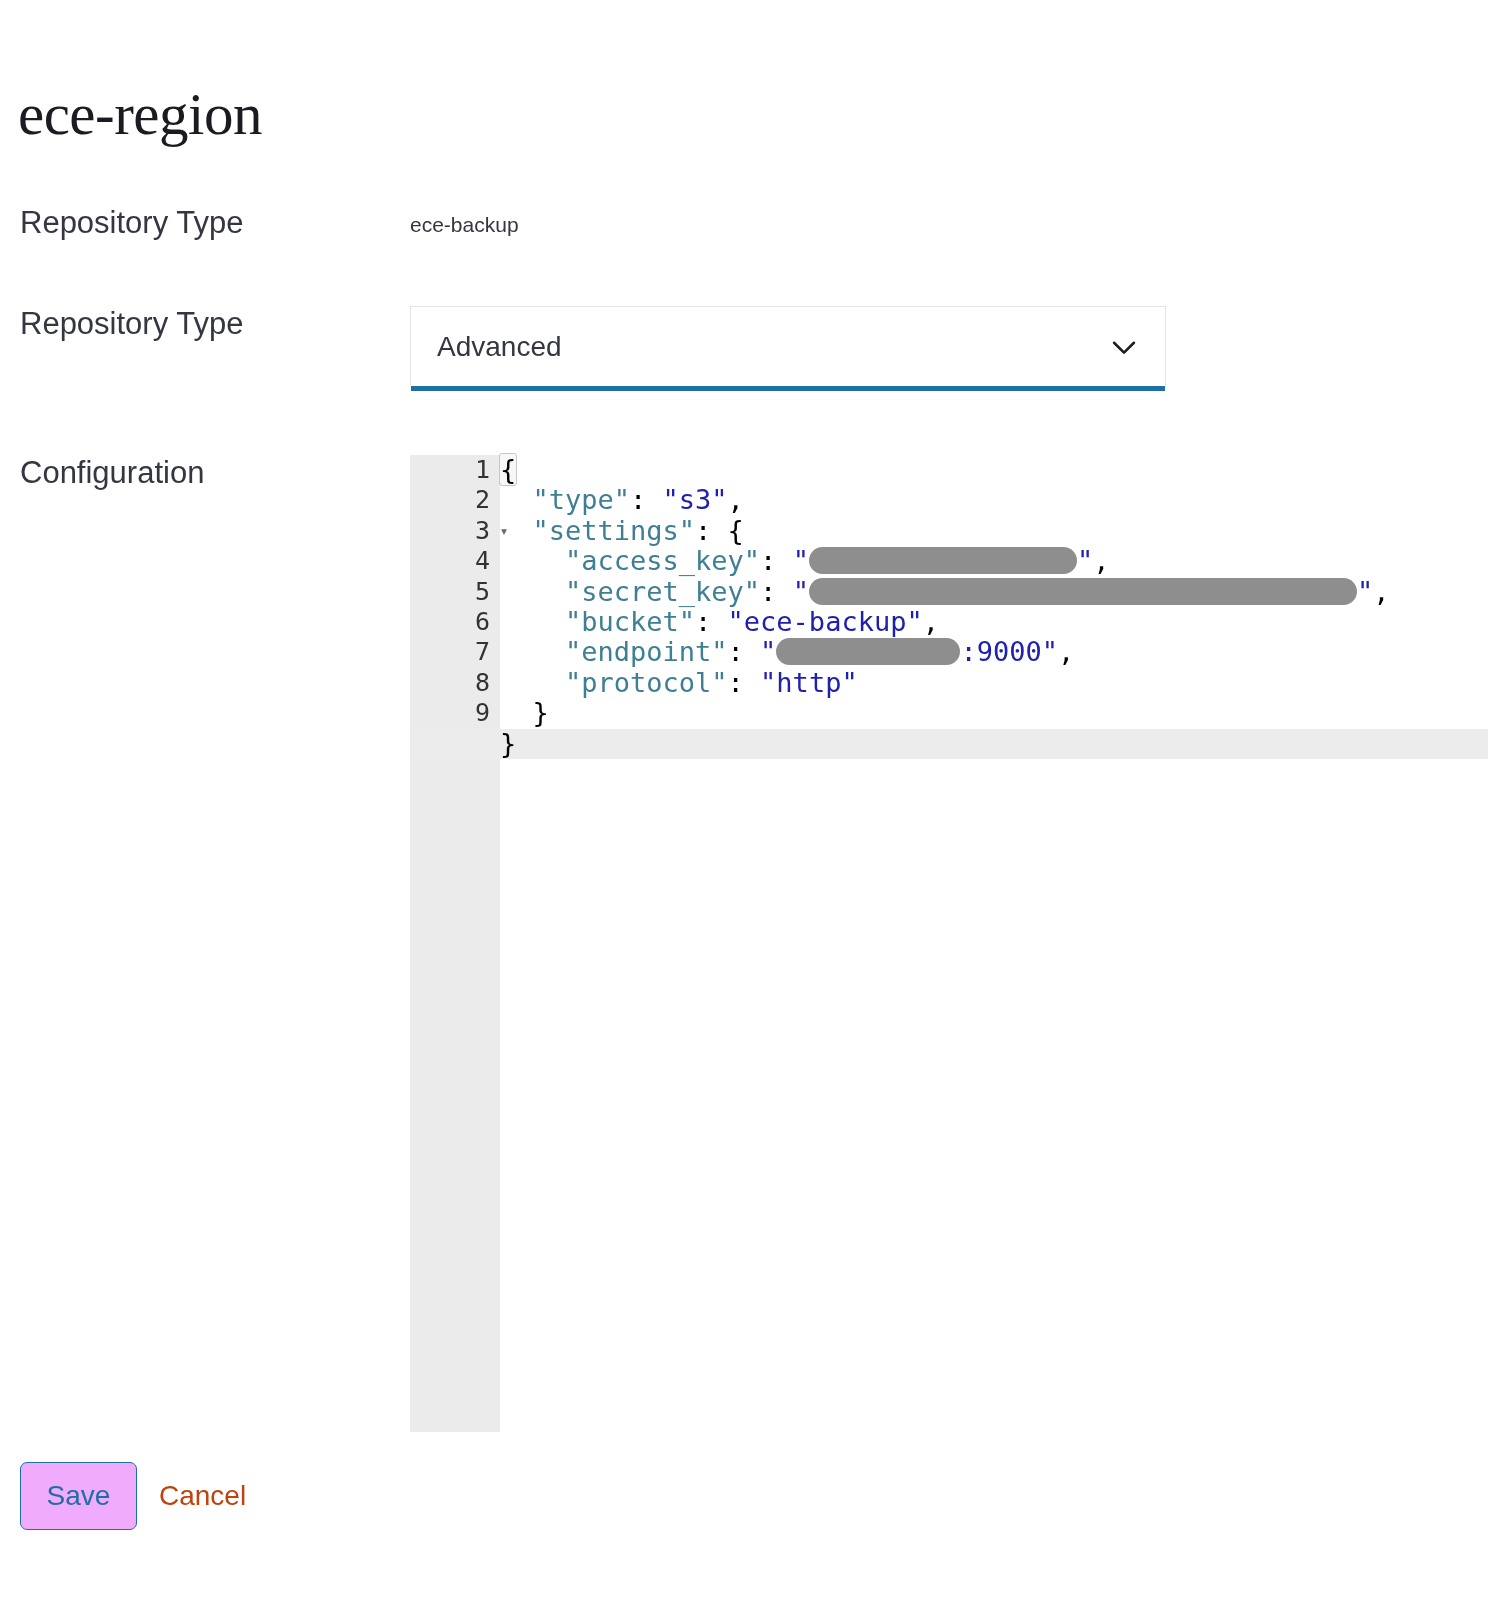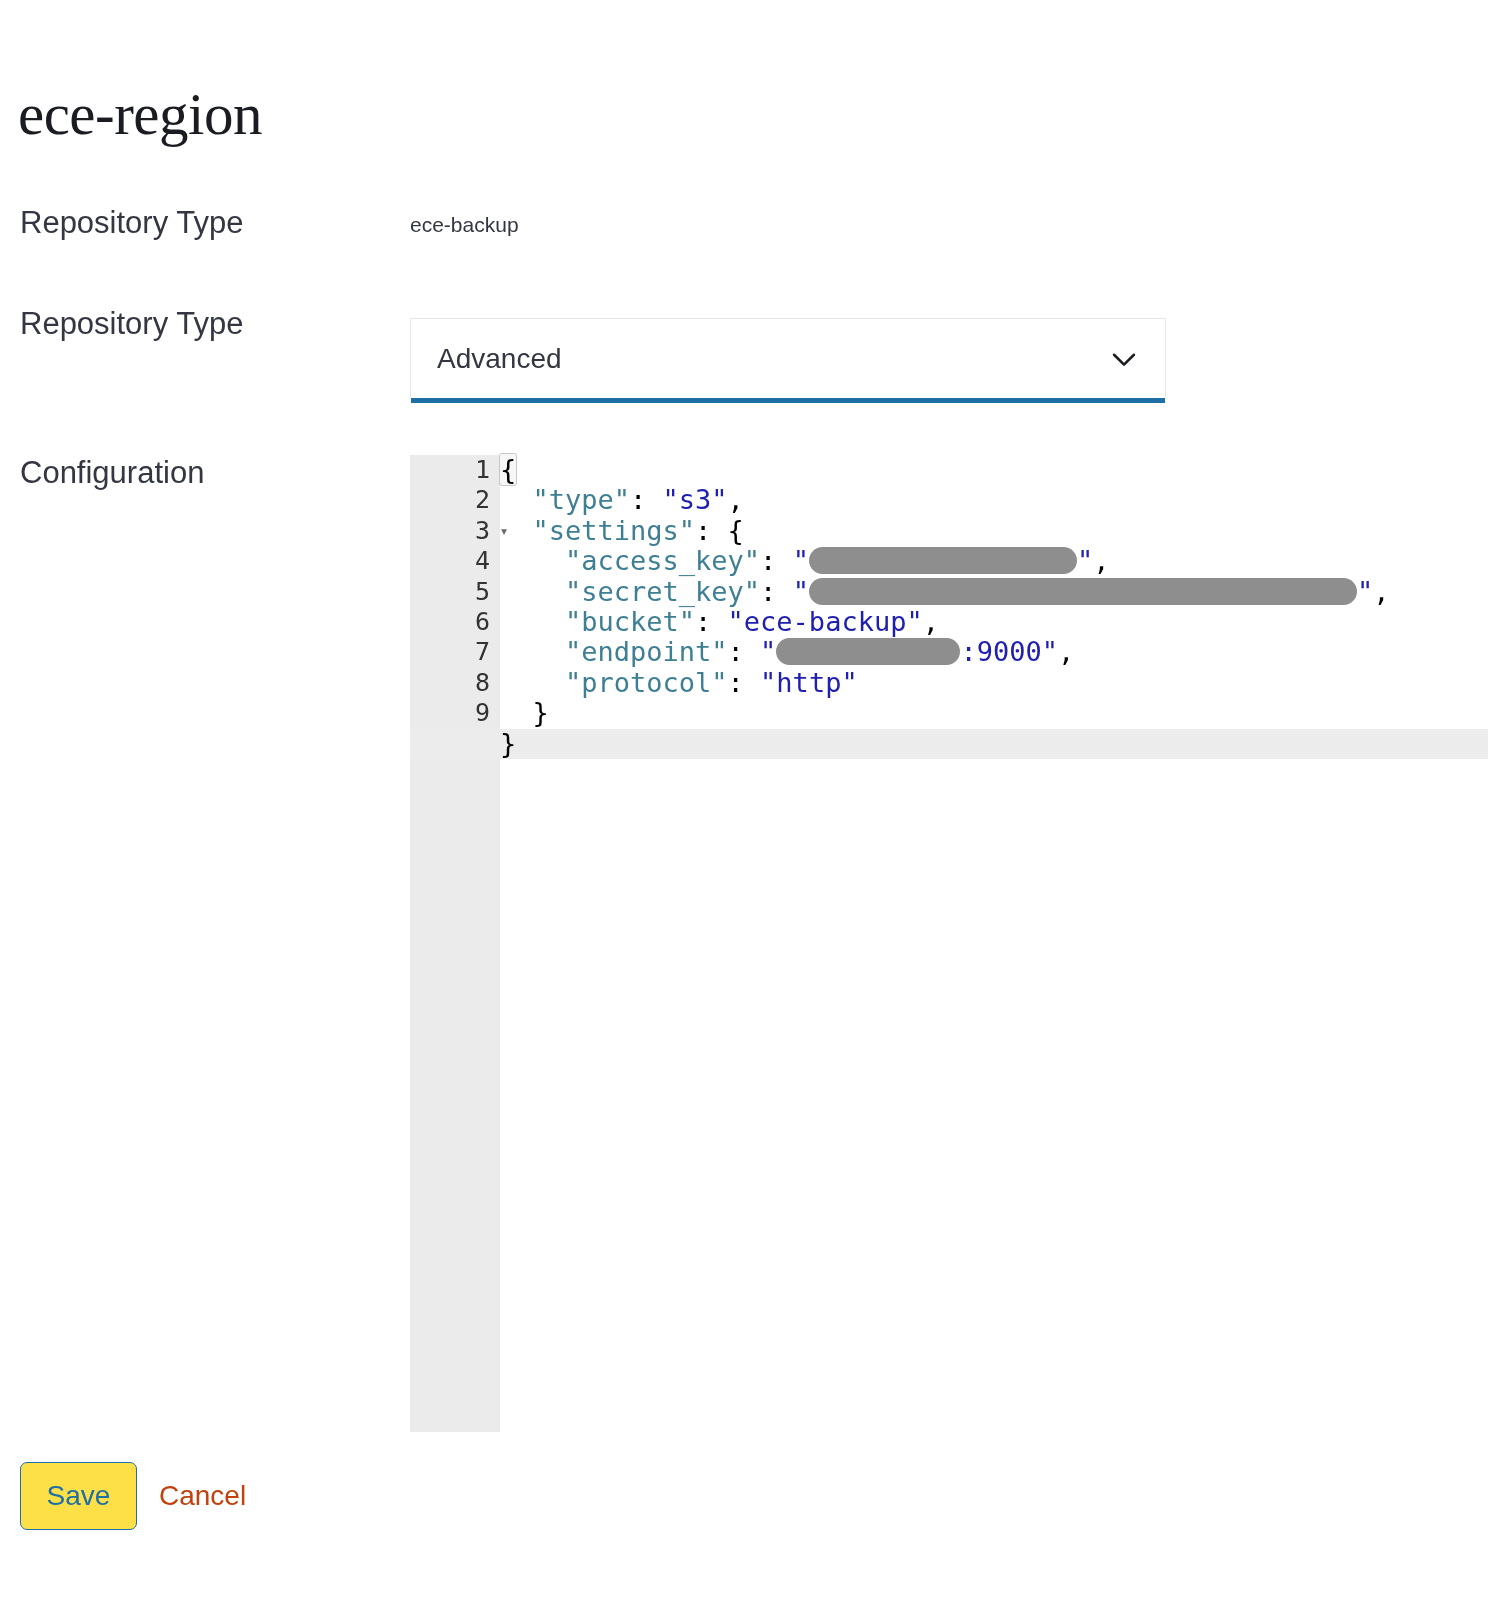--- a/index.html
+++ b/index.html
@@ -65,21 +65,20 @@
 
   
   .select-wrap {
     position: relative;
     width: 756px;
     height: 80px;
     background: #ffffff;
     border: 1px solid #e3e6ec;
     border-bottom: none;
     box-shadow: 0 1px 0 0 rgba(0,0,0,0.02);
-    margin-top: 12px;
   }
   .select-wrap::after {
     content: "";
     position: absolute;
     left: 0; right: 0; bottom: -5px;
     height: 5px;
     background: #1d6fa5;
   }
   .select-value {
     position: absolute;
@@ -202,21 +201,21 @@
     top: 1462px;
     width: 1488px;
     height: 80px;
   }
   #save-button {
     position: absolute;
     left: 20px;
     top: 0;
     width: 117px;
     height: 68px;
-    background: #fde047;
+    background: #f0abfc;
     border: 1px solid #1d6fa5;
     border-radius: 7px;
     color: #1d6fa5;
     font-family: "Liberation Sans", sans-serif;
     font-size: 28px;
     line-height: 66px;
     text-align: center;
     cursor: pointer;
     padding: 0;
   }

